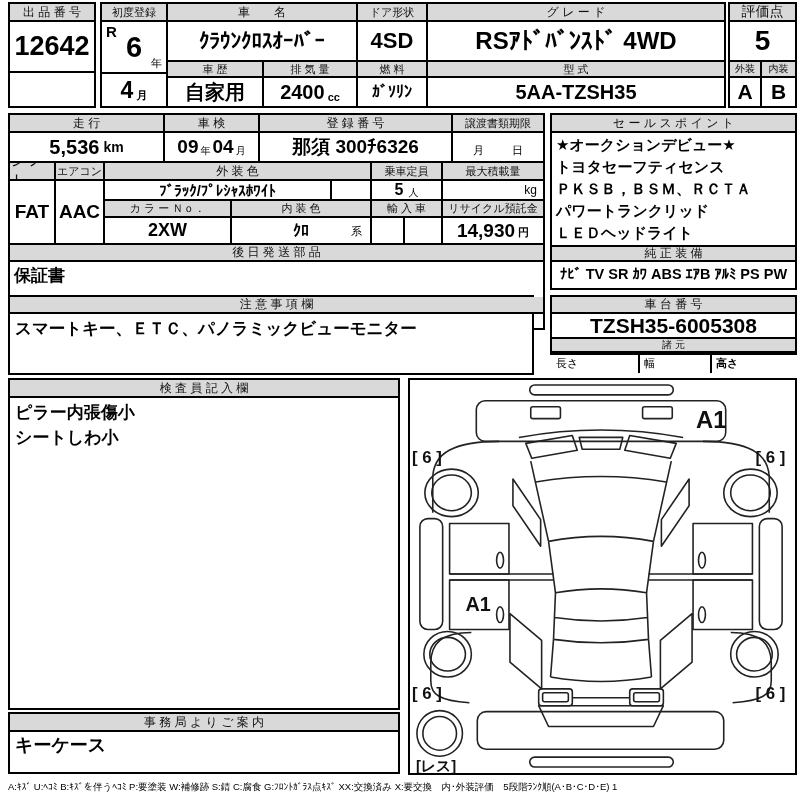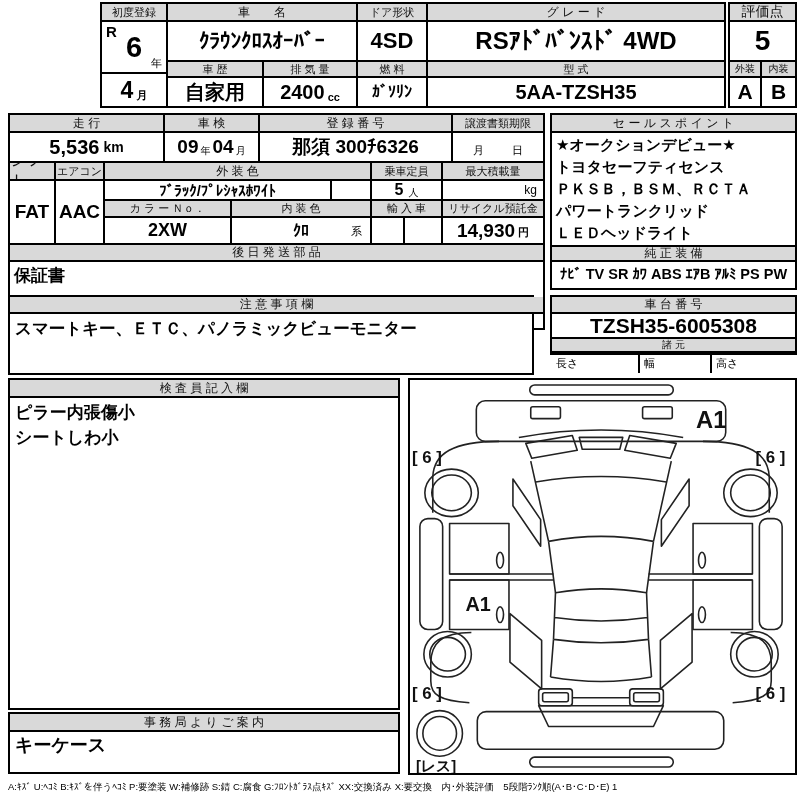--- a/index.html
+++ b/index.html
@@ -16,20 +16,25 @@
   .lines{display:block;}
   .lines div{line-height:22px;white-space:nowrap;}
   #footer-legend{position:absolute;left:8px;top:781px;width:789px;font-size:9.5px;white-space:nowrap;color:#000;}
   svg text{font-family:"Liberation Sans","DejaVu Sans",sans-serif;}
 </style>
 </head>
 <body>
 
 <div id="sheet">
 
+  <div class="box" style="left:8px;top:2px;width:88px;height:106px;">
+    <div class="c h bb" style="left:0;top:0;width:84px;height:18px;">出 品 番 号</div>
+    <div class="c v bb" style="left:0;top:18px;width:84px;height:51px;font-size:27px;">12642</div>
+    <div class="c" style="left:0;top:69px;width:84px;height:33px;"></div>
+  </div>
 
   <div class="box" style="left:100px;top:2px;width:626px;height:106px;">
     <div class="c h br bb" style="left:0;top:0;width:66px;height:18px;font-size:11px;">初度登録</div>
     <div class="c br bb" style="left:0;top:18px;width:66px;height:52px;">
       <span style="position:absolute;left:4px;top:1px;font-weight:bold;font-size:15px;">R</span>
       <span style="font-weight:bold;font-size:29px;">6</span>
       <span style="position:absolute;right:4px;bottom:1px;font-size:11px;">年</span>
     </div>
     <div class="c br" style="left:0;top:70px;width:66px;height:32px;">
       <span style="font-weight:bold;font-size:23px;">4</span>
@@ -135,21 +140,21 @@
     <div class="c h bb" style="left:0;top:0;width:533px;height:17px;">注 意 事 項 欄</div>
     <div class="c v left" style="left:0;top:17px;width:533px;height:30px;font-size:16.5px;padding-left:5px;align-items:flex-start;padding-top:4px;">スマートキー、ＥＴＣ、パノラミックビューモニター</div>
   </div>
 
   <div class="box" style="left:550px;top:295px;width:247px;height:60px;">
     <div class="c h bb" style="left:0;top:0;width:243px;height:17px;">車 台 番 号</div>
     <div class="c v bb" style="left:0;top:17px;width:243px;height:25px;font-size:21px;">TZSH35-6005308</div>
     <div class="c h bb" style="left:0;top:42px;width:243px;height:14px;font-size:10px;">諸 元</div>
     <div class="c br left" style="left:0;top:56px;width:88px;height:20px;font-size:11px;padding-left:4px;">長さ</div>
     <div class="c br left" style="left:88px;top:56px;width:72px;height:20px;font-size:11px;padding-left:4px;">幅</div>
-    <div class="c left" style="left:160px;top:56px;width:83px;height:20px;font-size:11px;padding-left:4px;">高さ</div>
+    <div class="c left" style="left:160px;top:56px;width:83px;height:20px;font-size:11px;padding-left:4px;font-weight:bold;">高さ</div>
   </div>
 
   <div class="box" style="left:8px;top:378px;width:392px;height:332px;">
     <div class="c h bb" style="left:0;top:0;width:388px;height:18px;">検 査 員 記 入 欄</div>
     <div class="c lines" style="left:0;top:18px;width:388px;height:310px;padding:2px 5px;font-weight:bold;font-size:17px;align-items:flex-start;">
       <div style="line-height:25px;">ピラー内張傷小</div>
       <div style="line-height:25px;">シートしわ小</div>
     </div>
   </div>
 

